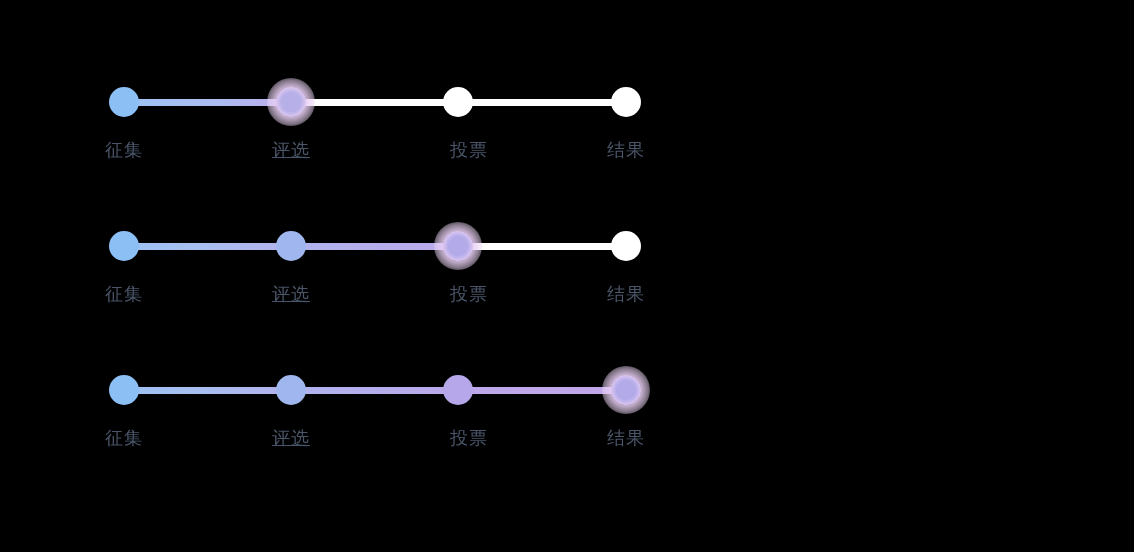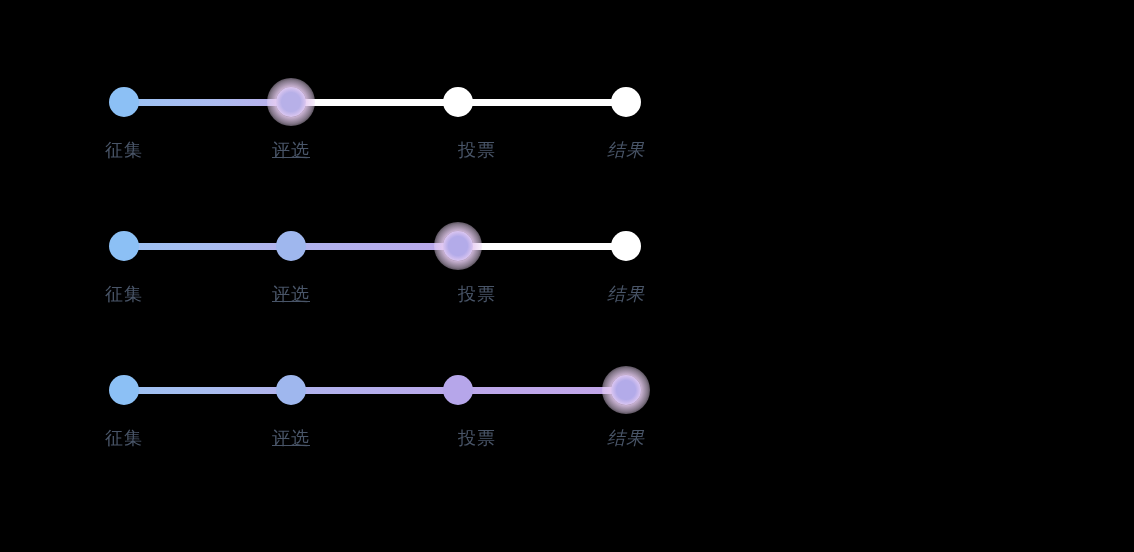--- a/index.html
+++ b/index.html
@@ -110,22 +110,22 @@
     width:60px;
     text-align:center;
     font-size:18px;
     line-height:28px;
     color:#495568;
     letter-spacing:1px;
     white-space:nowrap;
   }
   .label.l1 { left:-15px; }
   .label.l2 { left:152px;text-decoration:underline; }
-  .label.l3 { left:338px; }
-  .label.l4 { left:487px;font-style:italic; }
+  .label.l3 { left:319px;text-align:right; }
+  .label.l4 { left:487px; }
 </style>
 </head>
 <body>
 
 <div id="stage">
 
   <div class="stepper row1">
     <div class="track">
       <div class="seg active s1"></div>
       <div class="seg inactive s2"></div>

